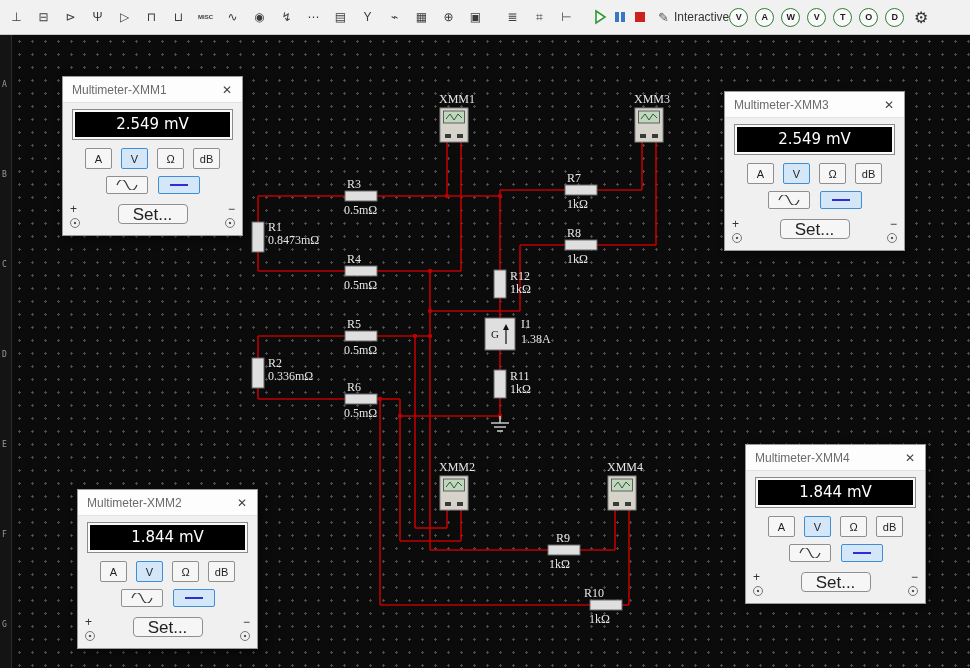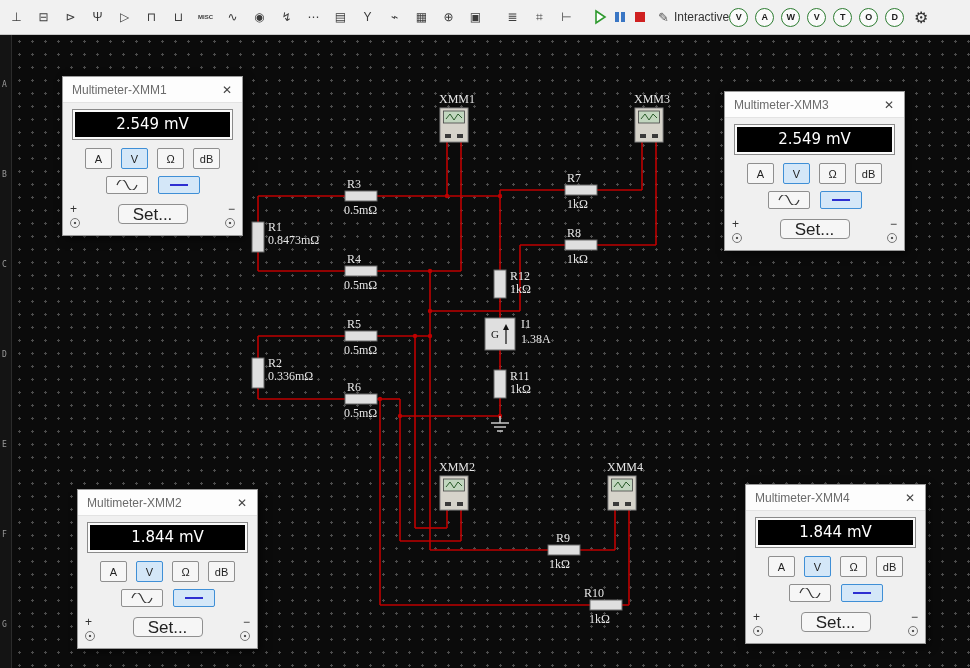--- a/index.html
+++ b/index.html
@@ -407,21 +407,21 @@
         <span class="term"></span>
       </div>
     <button class="mm-set">Set...</button>
     <div class="mm-side right">
         <span class="sign">−</span>
         <span class="term"></span>
       </div>
   </div>
 </div>
 
-<div class="mm-win" style="left:745px;top:484px">
+<div class="mm-win" style="left:745px;top:444px">
   <div class="mm-title">
     <span>Multimeter-XMM4</span>
     <span class="mm-close">✕</span>
   </div>
   <div class="mm-display">1.844 mV</div>
   <div class="row-modes">
     <button class="mm-btn">A</button>
     <button class="mm-btn sel">V</button>
     <button class="mm-btn">Ω</button>
     <button class="mm-btn">dB</button>

